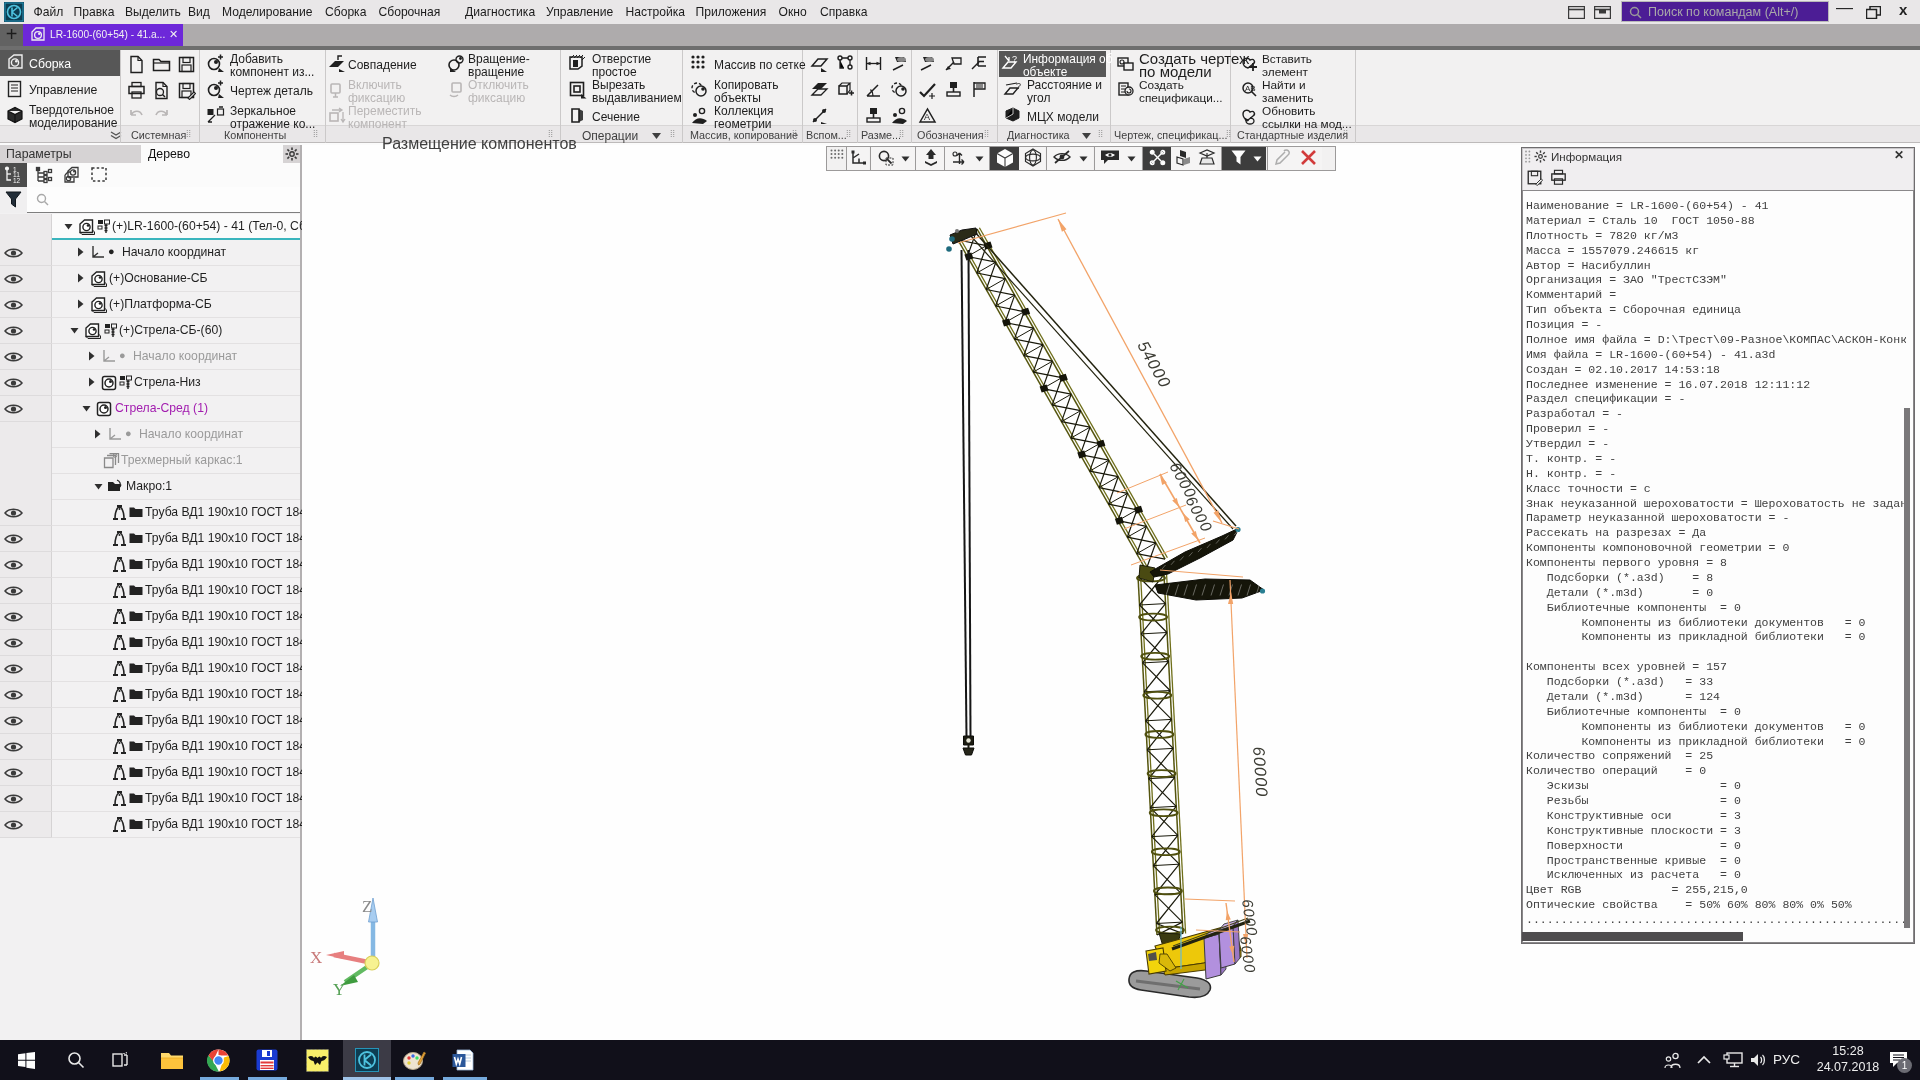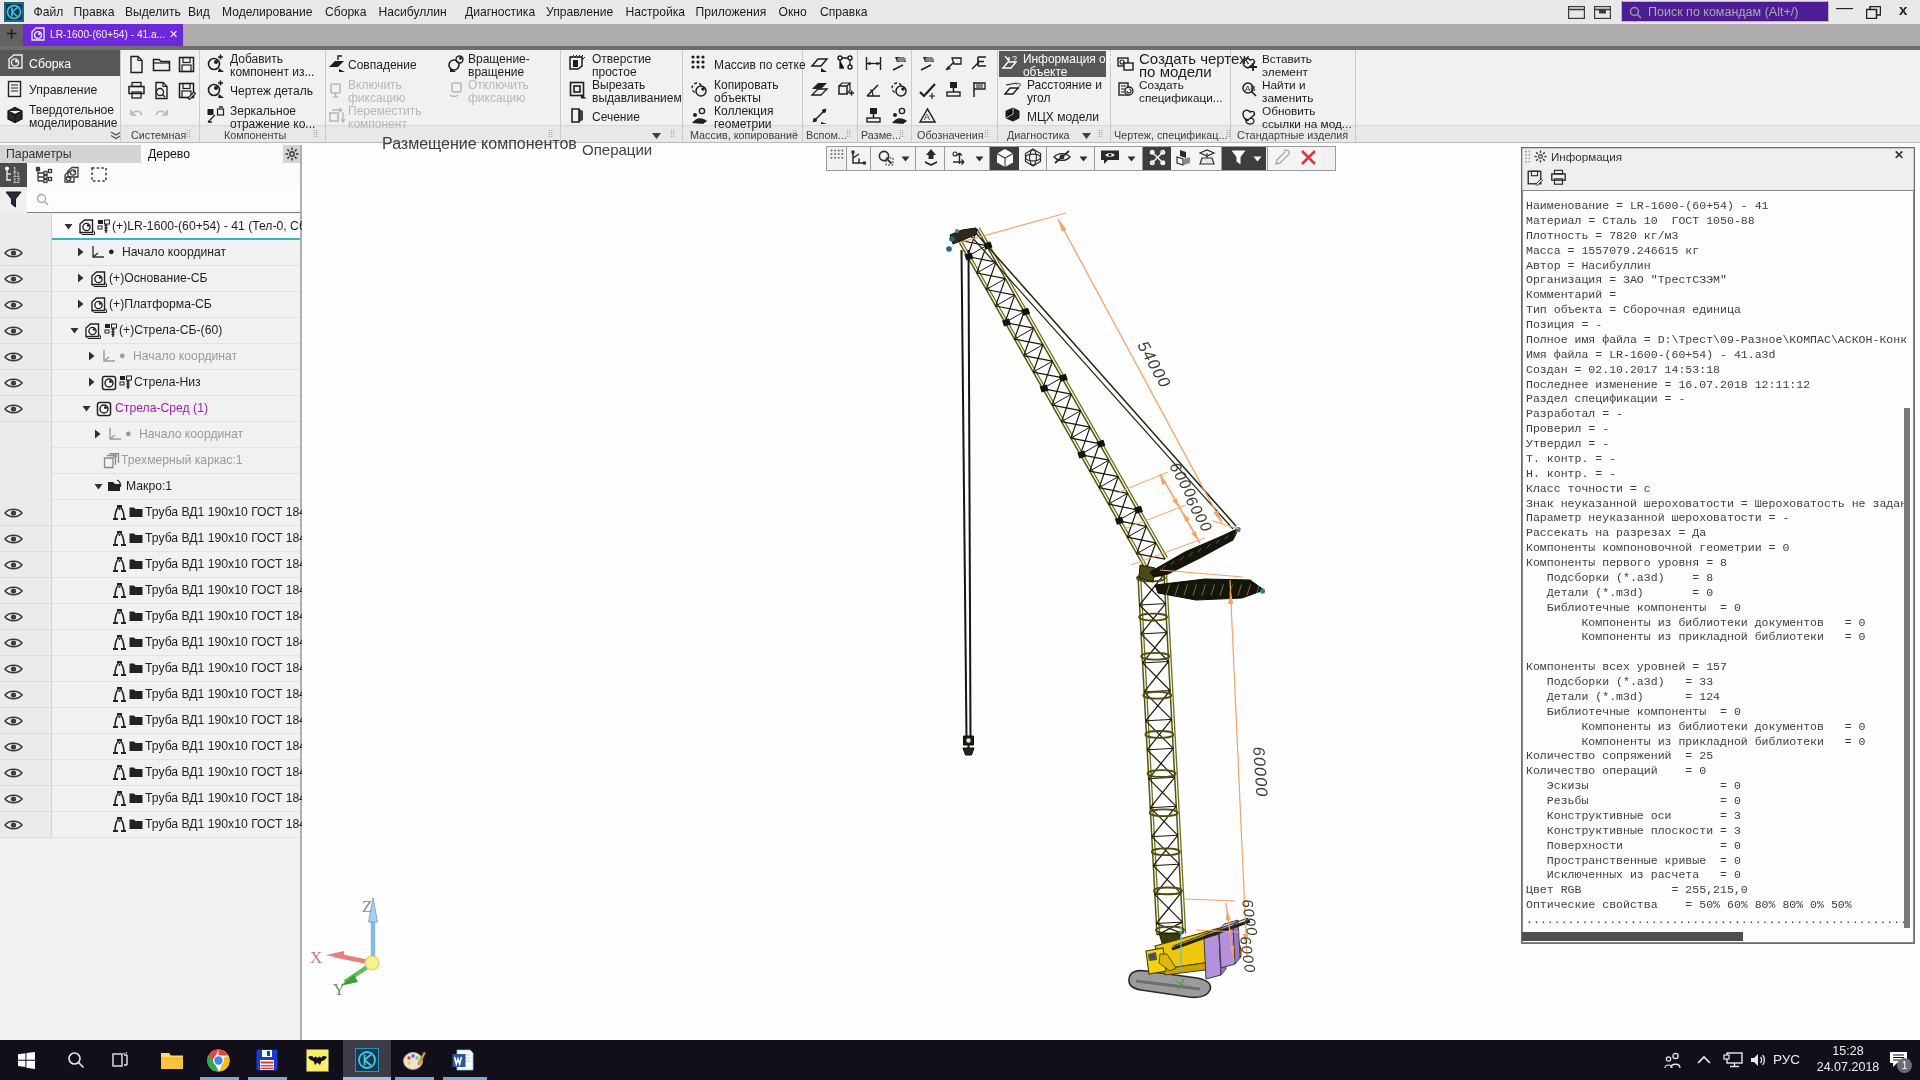--- a/index.html
+++ b/index.html
@@ -14,21 +14,21 @@
       <rect x="1" y="1" width="18" height="18" fill="none" stroke="#2794b8" stroke-width="1"></rect>
       <circle cx="10" cy="10" r="6.5" fill="none" stroke="#4fc3e0" stroke-width="1.6"></circle>
       <path d="M8 5.5 V14.5 M8 10 L13.5 5.5 M8 10 L13.5 14.5" stroke="#4fc3e0" stroke-width="1.6" fill="none"></path>
     </svg>
 <span class="abs" style="left:33.5px;top:5px">Файл</span>
 <span class="abs" style="left:73.5px;top:5px">Правка</span>
 <span class="abs" style="left:125px;top:5px">Выделить</span>
 <span class="abs" style="left:188px;top:5px">Вид</span>
 <span class="abs" style="left:222px;top:5px">Моделирование</span>
 <span class="abs" style="left:325px;top:5px">Сборка</span>
-<span class="abs" style="left:378.5px;top:5px">Насибуллин</span>
+<span class="abs" style="left:378.5px;top:5px">Сборочная</span>
 <span class="abs" style="left:465px;top:5px">Диагностика</span>
 <span class="abs" style="left:546px;top:5px">Управление</span>
 <span class="abs" style="left:625.5px;top:5px">Настройка</span>
 <span class="abs" style="left:695.5px;top:5px">Приложения</span>
 <span class="abs" style="left:778.5px;top:5px">Окно</span>
 <span class="abs" style="left:820px;top:5px">Справка</span>
 <svg class="abs" style="left:1568px;top:6px" width="17" height="13" viewBox="0 0 17 13">
       <rect x="0.5" y="0.5" width="16" height="12" fill="none" stroke="#3a3a3a" stroke-width="1.4"></rect>
       <line x1="1" y1="3.5" x2="16" y2="3.5" stroke="#3a3a3a" stroke-width="1.6"></line>
     </svg>
@@ -585,21 +585,21 @@
     <path d="M3 8 C3 4,8 3,10 6 C14 4,16 8,13 10 L8 14 C4 13,3 10,3 8 Z" fill="none" stroke="#1f1f1f" stroke-width="1.4"></path>
     <path d="M6 15 a4 3 0 1 0 4 -3 M6 15 l-1 -2.5 M6 15 l2.6 -0.6" fill="none" stroke="#1f1f1f" stroke-width="1.3"></path>
   </svg>
 <div class="abs" style="left:1262px;top:105px;font-size:11.8px;line-height:12.5px;color:#1d1d1d;white-space:nowrap">Обновить<br>ссылки на мод...</div>
 <div class="abs" style="left:131px;top:129px;font-size:10.8px;color:#3f3f3f;white-space:nowrap">Системная</div>
 <div class="abs" style="left:186px;top:129px;font-size:9px;color:#8a8a8a;letter-spacing:0">⁞⁞</div>
 <div class="abs" style="left:224px;top:129px;font-size:10.8px;color:#3f3f3f;white-space:nowrap">Компоненты</div>
 <div class="abs" style="left:313px;top:129px;font-size:9px;color:#8a8a8a;letter-spacing:0">⁞⁞</div>
 <div class="abs" style="left:382px;top:135px;font-size:16px;color:#3f3f3f;white-space:nowrap">Размещение компонентов</div>
 <div class="abs" style="left:548px;top:129px;font-size:9px;color:#8a8a8a;letter-spacing:0">⁞⁞</div>
-<div class="abs" style="left:582px;top:141px;font-size:15px;color:#3f3f3f;white-space:nowrap">Операции</div>
+<div class="abs" style="left:582px;top:129px;font-size:12px;color:#3f3f3f;white-space:nowrap">Операции</div>
 <div class="abs" style="left:670px;top:129px;font-size:9px;color:#8a8a8a;letter-spacing:0">⁞⁞</div>
 <svg class="abs" style="left:652px;top:133px" width="9" height="6" viewBox="0 0 9 6">
     <path d="M0 0 H9 L4.5 6 Z" fill="#3f3f3f"></path>
   </svg>
 <div class="abs" style="left:690px;top:129px;font-size:10.8px;color:#3f3f3f;white-space:nowrap">Массив, копирование</div>
 <div class="abs" style="left:792px;top:129px;font-size:9px;color:#8a8a8a;letter-spacing:0">⁞⁞</div>
 <div class="abs" style="left:806px;top:129px;font-size:10.8px;color:#3f3f3f;white-space:nowrap">Вспом...</div>
 <div class="abs" style="left:846px;top:129px;font-size:9px;color:#8a8a8a;letter-spacing:0">⁞⁞</div>
 <div class="abs" style="left:861px;top:129px;font-size:10.8px;color:#3f3f3f;white-space:nowrap">Разме...</div>
 <div class="abs" style="left:899px;top:129px;font-size:9px;color:#8a8a8a;letter-spacing:0">⁞⁞</div>

